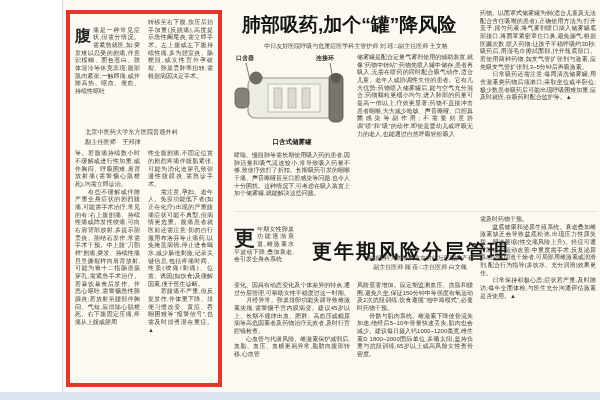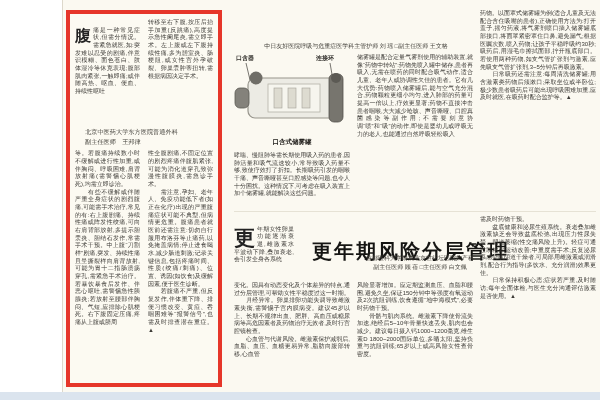--- a/index.html
+++ b/index.html
@@ -67,20 +67,21 @@
     <div class="twocol body-row">
       <div class="col" style="height:100%;">等。若腹痛持续数小时不缓解或进行性加重,或伴胸闷、呼吸困难,肩背放射痛(需警惕心肌梗死),均需立即诊治。
 　　有些不缓解或伴随严重全身症状的剧烈腹痛,可能需手术治疗,常见的有:右上腹剧痛、持续性痛或阵发性绞痛,可向右肩背部放射,多提示胆囊炎、胆结石发作,常需手术干预。中上腹“刀割样”剧痛,突发、持续性痛且呈撕裂样向肩背放射,可能为胃十二指肠溃疡穿孔,需紧急手术治疗。若暴饮暴食后发作、伴恶心呕吐,需警惕急性胰腺炎;若放射至腰部伴胸闷、气短,应排除心肌梗死。右下腹固定压痛,疼痛从上腹或脐周</div>
       <div class="col" style="height:100%;">性全腹剧痛,不固定位置的剧烈疼痛伴腹肌紧张,可能为消化道穿孔致弥漫性腹膜炎,需急诊手术。
 　　需注意,孕妇、老年人、免疫功能低下者(如正在化疗)出现的严重腹痛症状可能不典型,但病情更危重。腹痛患者就医前还需注意:切勿自行服用布洛芬等止痛药,以免掩盖病情;停止进食喝水,减少肠道刺激;记录关键信息,包括疼痛时间、性质(绞痛/刺痛)、位置、诱因(如饮食)及缓解因素,便于医生诊断。
 　　若腹痛不严重,但反复发作,伴体重下降、排便习惯改变、黄疸、吞咽困难等“报警信号”,也需及时排查潜在重症。▲</div>
     </div>
   </div>
 
   <div class="art" style="left:234px;top:8px;width:362px;height:202px;">
+    <div class="art-title" style="left:8px;top:4px;font-size:19px;">肺部吸药,加个“罐”降风险</div>
     <div class="art-byline" style="left:0;top:34px;width:244px;">中日友好医院呼吸与危重症医学科主管护师 刘 瑶 □副主任医师 王文格</div>
 
     <div class="figure">
       <span class="fig-label" style="left:2px;top:0;">口含器</span>
       <span class="fig-label" style="left:82px;top:0;">连接环</span>
       <svg width="116" height="80" viewBox="0 0 116 80">
         <line x1="12" y1="9" x2="16" y2="26" stroke="#55534e" stroke-width="0.8"></line>
         <line x1="96" y1="9" x2="99" y2="26" stroke="#55534e" stroke-width="0.8"></line>
         <rect x="14" y="24" width="92" height="40" rx="7" fill="#ecebe4" stroke="#97958c" stroke-width="1.2"></rect>
         <rect x="34" y="30" width="52" height="28" fill="#f6f5ee" stroke="#b4b2a8" stroke-width="0.8"></rect>

